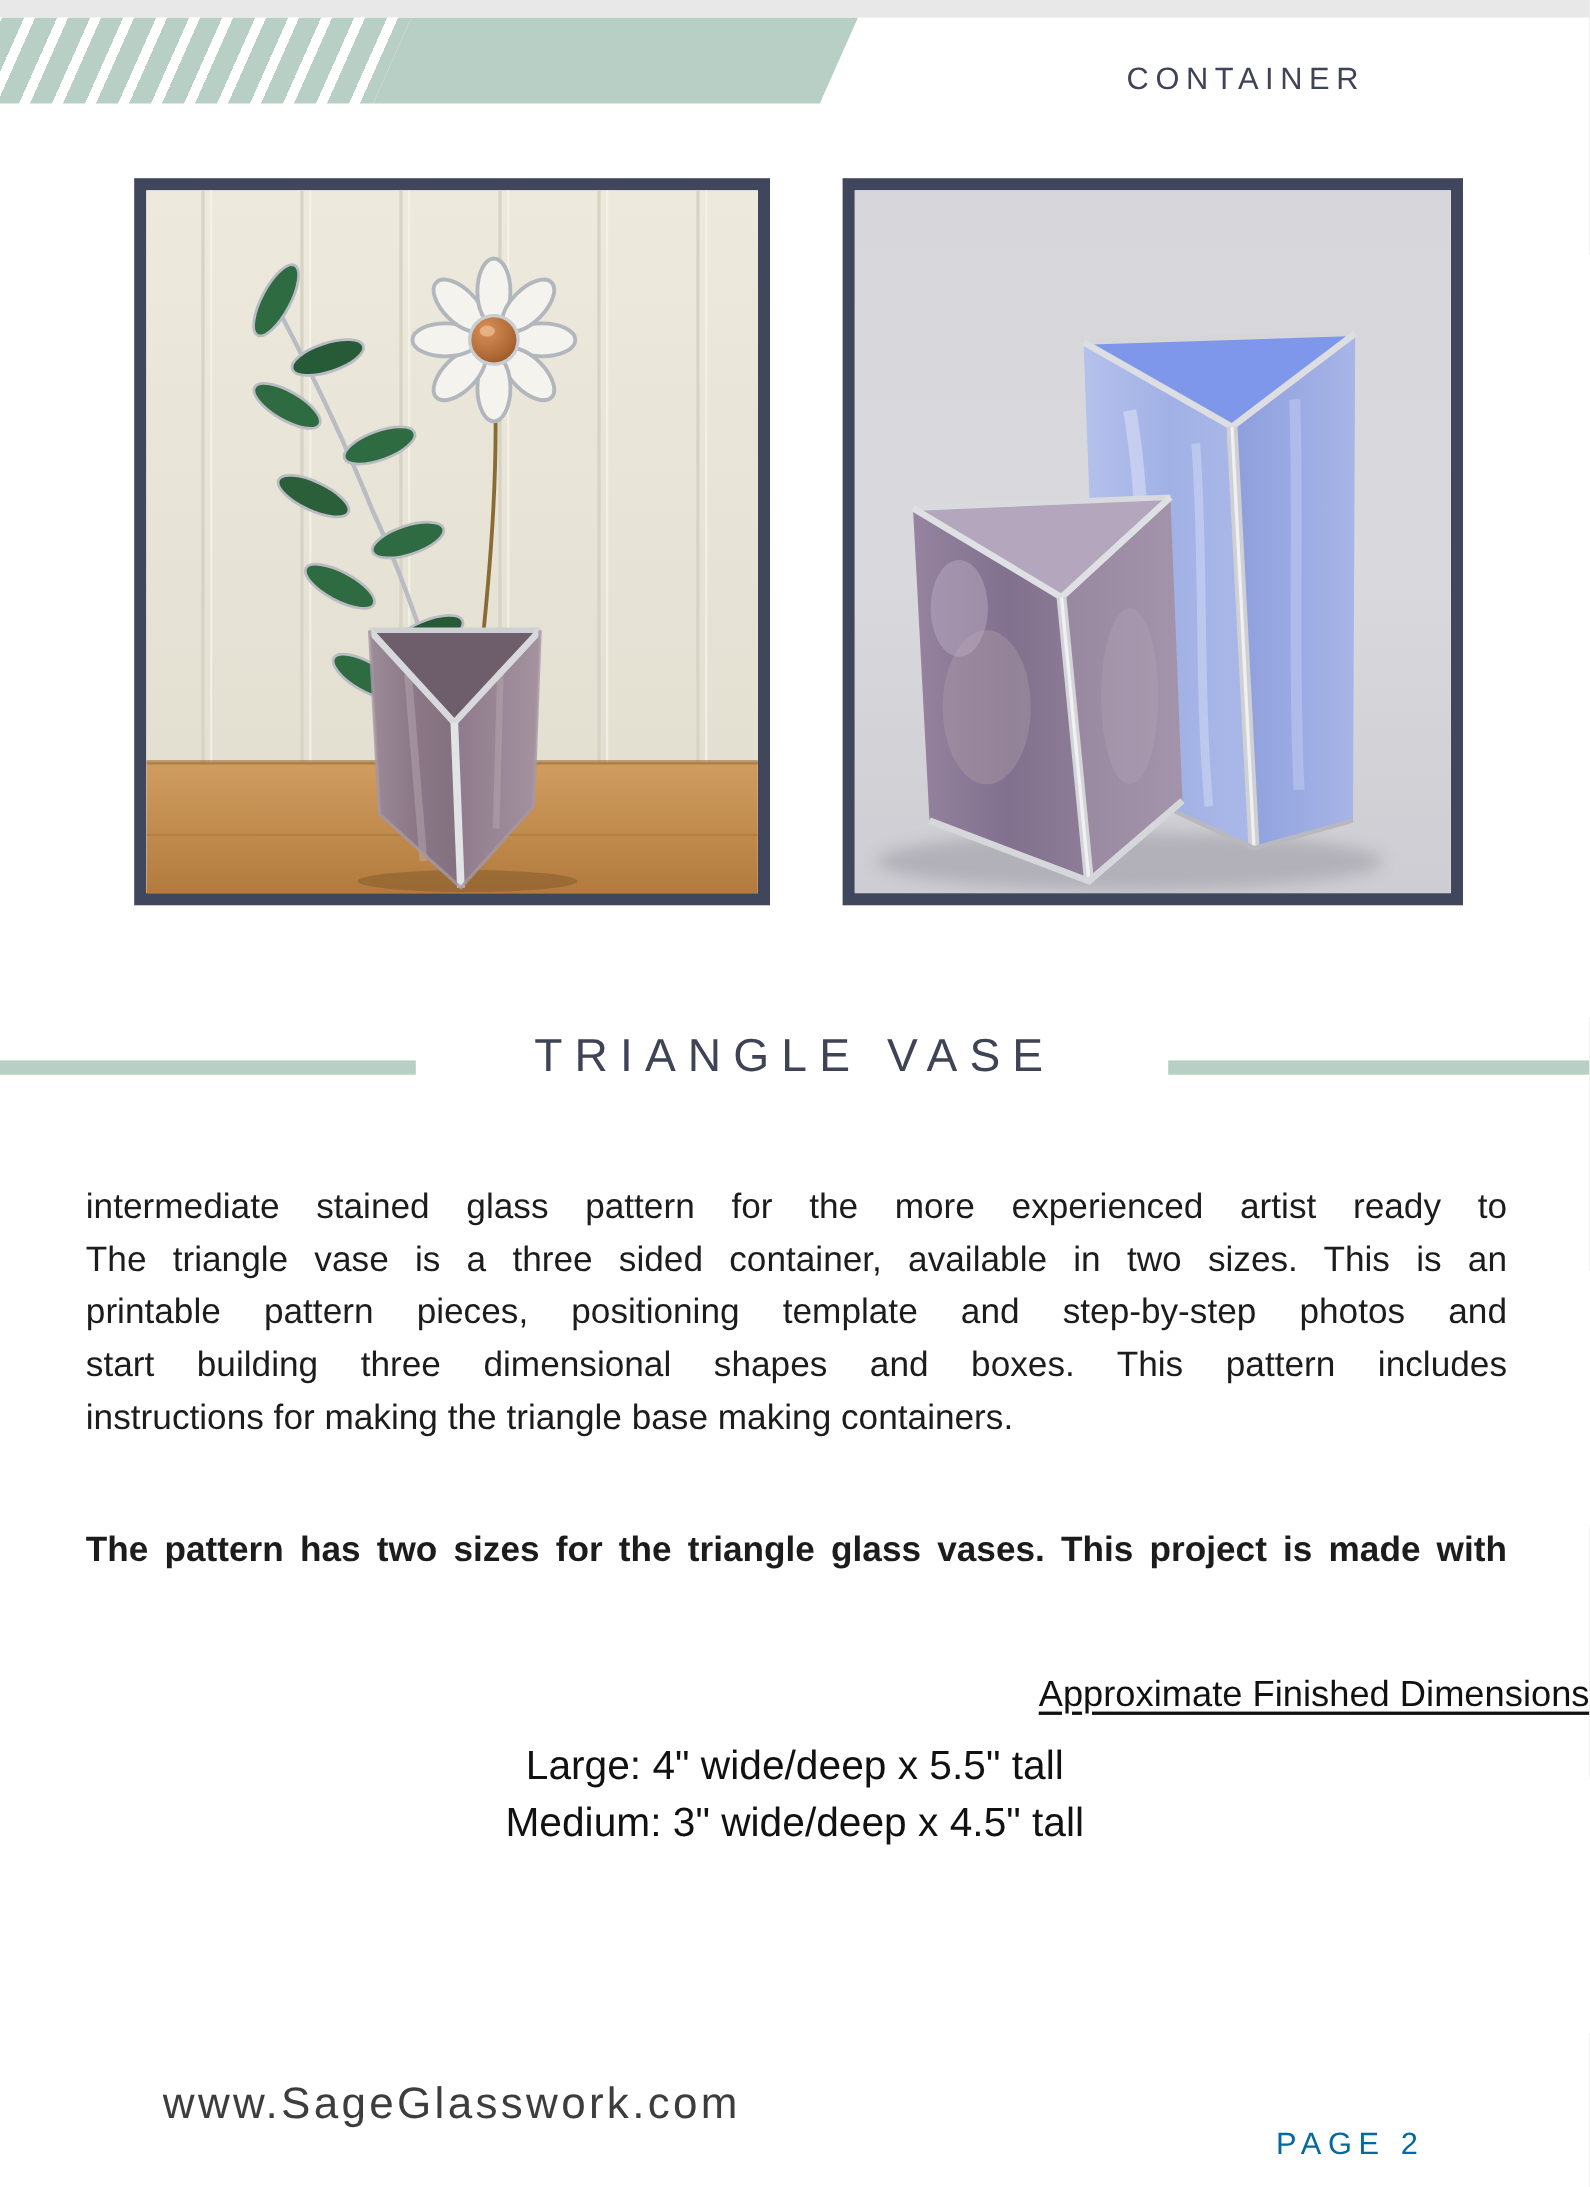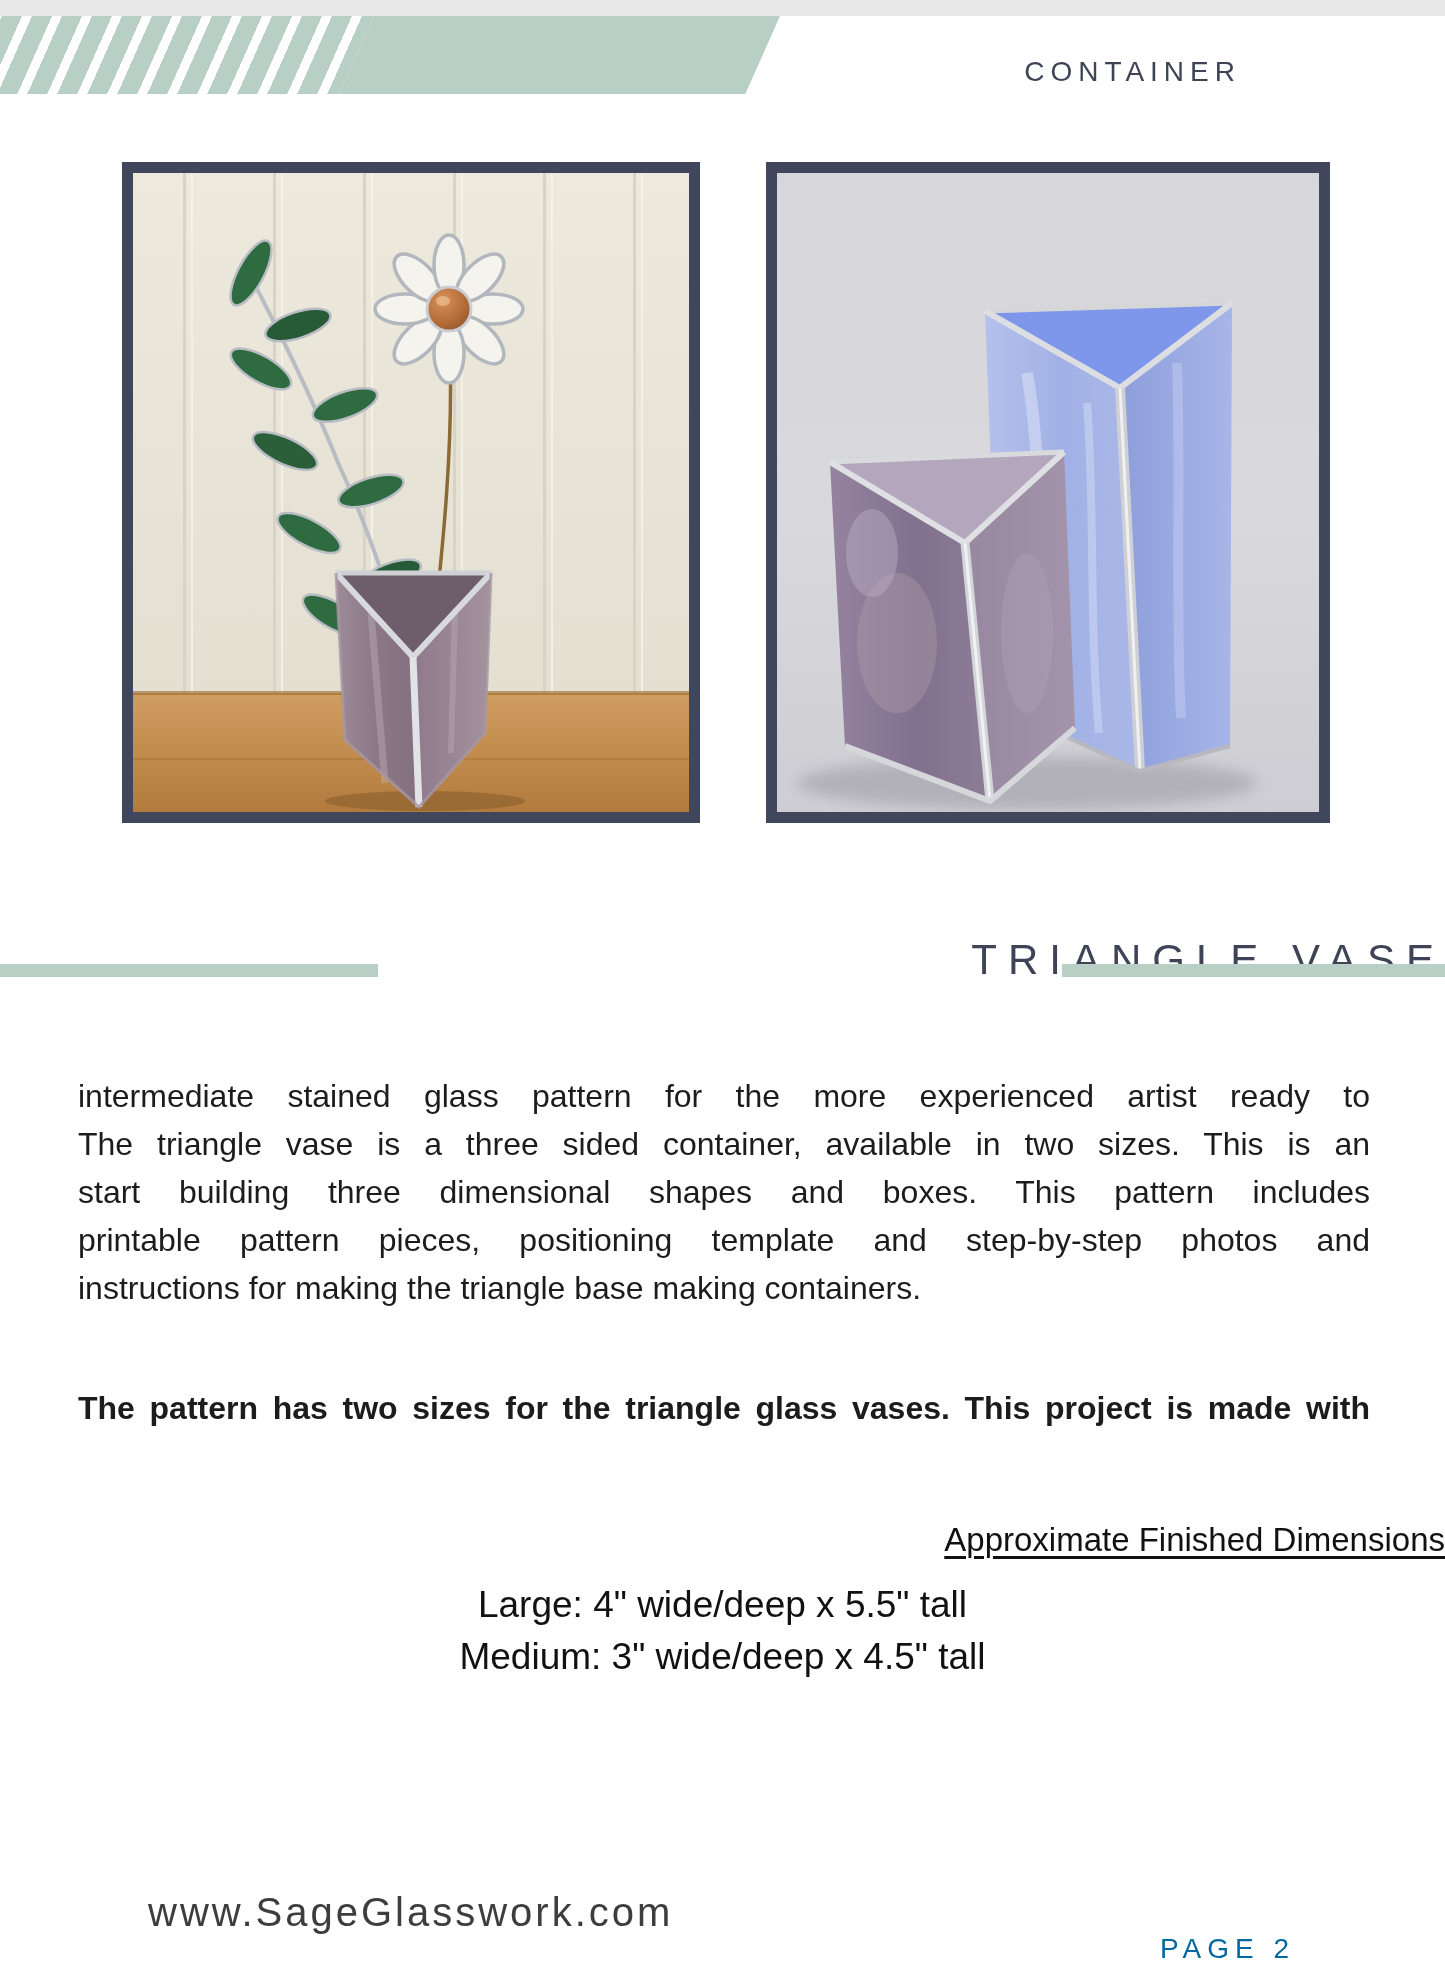--- a/index.html
+++ b/index.html
@@ -39,21 +39,21 @@
   .photo-right{left:766px;width:564px;}
   .photo svg{display:block;width:100%;height:100%;}
   
   .title-rule{
     position:absolute;top:948px;height:13px;background:#b7cfc5;
   }
   .rule-left{left:0;width:378px;}
   .rule-right{left:1062px;right:0;}
   .page-title{
     position:absolute;top:920px;left:0;width:100%;
-    text-align:right;font-size:42px;font-weight:normal;
+    text-align:center;font-size:42px;font-weight:normal;
     letter-spacing:11px;color:#3e4356;margin:0;
   }
   
   .bodyblock{
     position:absolute;left:78px;width:1292px;
     font-size:32px;line-height:48px;color:#1c1c1c;
   }
   .para1{top:1056px;}
   .para2{top:1368px;font-weight:bold;}
   .jline{text-align:justify;text-align-last:justify;}
@@ -253,22 +253,22 @@
     </svg>
   </div>
 
   <div class="title-rule rule-left"></div>
   <h1 class="page-title">TRIANGLE VASE</h1>
   <div class="title-rule rule-right"></div>
 
   <div class="bodyblock para1">
     <div class="jline">intermediate stained glass pattern for the more experienced artist ready to</div>
     <div class="jline">The triangle vase is a three sided container, available in two sizes. This is an</div>
+    <div class="jline">printable pattern pieces, positioning template and step-by-step photos and</div>
     <div class="jline">start building three dimensional shapes and boxes. This pattern includes</div>
-    <div class="jline">printable pattern pieces, positioning template and step-by-step photos and</div>
     <div class="jline last">instructions for making the triangle base making containers.</div>
   </div>
 
   <div class="bodyblock para2">
     <div class="jline">The pattern has two sizes for the triangle glass vases. This project is made with</div>
   </div>
 
   <div class="dim-heading">Approximate Finished Dimensions</div>
   <div class="dim-line dim-large">Large: 4" wide/deep x 5.5" tall</div>
   <div class="dim-line dim-medium">Medium: 3" wide/deep x 4.5" tall</div>

